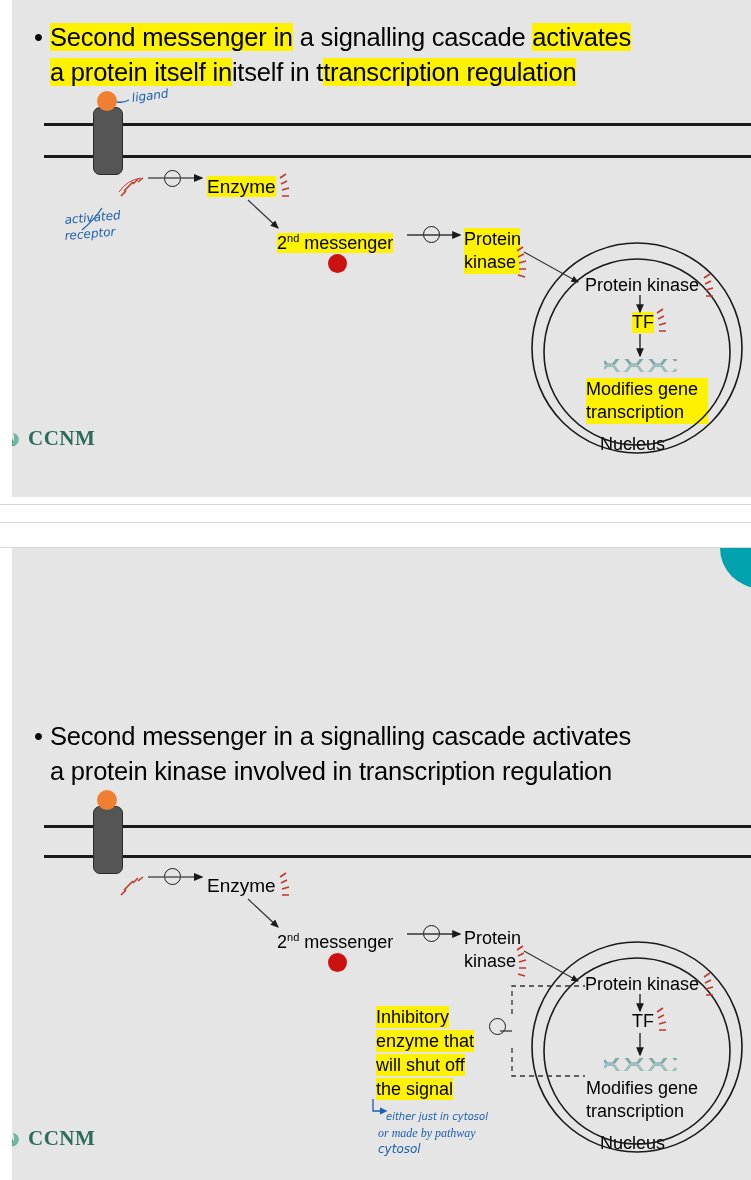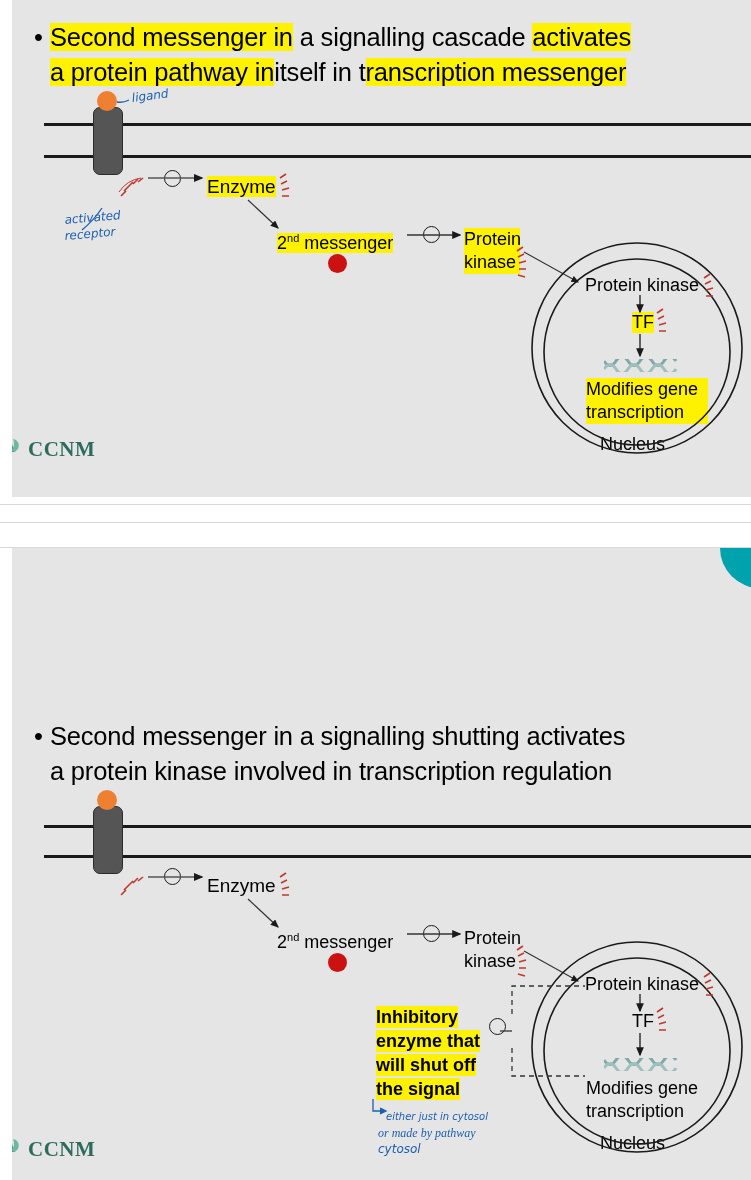--- a/index.html
+++ b/index.html
@@ -23,21 +23,21 @@
                letter-spacing:-0.3px;white-space:nowrap;}
 
   
   .teal-deco{position:absolute;background:#00a3ad;}
 
   
   .logo{position:absolute;display:flex;align-items:center;gap:4px;}
   .logo .mark{width:16px;height:26px;position:relative;overflow:hidden;}
   .logo .mark svg{position:absolute;left:-8px;top:0;}
   .logo .word{font-family:"Liberation Serif", serif;font-weight:bold;font-size:21px;
-              color:#2d6b5c;letter-spacing:0.5px;margin-top:12px;}
+              color:#2d6b5c;letter-spacing:0.5px;}
 
   
   .diagram{position:absolute;left:0;top:0;width:751px;height:100%;}
   .memline{position:absolute;background:#1a1a1a;}
   .receptor{position:absolute;background:#555555;border:1.5px solid #2b2b2b;border-radius:7px;}
   .ligand{position:absolute;border-radius:50%;background:#ef8032;}
   .reddot{position:absolute;border-radius:50%;background:#cc1111;}
   .lbl{position:absolute;font-size:17px;line-height:21px;white-space:nowrap;color:#000;}
   .plus{position:absolute;width:15px;height:15px;border:1.2px solid #1a1a1a;border-radius:50%;
         font-size:12px;line-height:14px;text-align:center;color:#1a1a1a;}
@@ -50,21 +50,21 @@
 </head>
 <body>
 
 <div class="slide" id="slide1">
 
   <div class="bullet" style="left:22px; top:20px;">
     <span class="dot">•</span><span class="hl">Second messenger in</span><span> a signalling cascade </span><span class="hl">activates</span>
   </div>
 
   <div class="bullet" style="left:38px; top:55px;">
-    <span class="hl">a protein pathway in</span><span>itself in t</span><span class="hl">ranscription messenger</span>
+    <span class="hl">a protein itself in</span><span>itself in t</span><span class="hl">transcription regulation</span>
   </div>
 
   <div class="diagram">
 
     <div class="memline" style="left:32px; top:123px; width:708px; height:2.5px;"></div>
     <div class="memline" style="left:32px; top:155px; width:708px; height:2.5px;"></div>
 
     <div class="receptor" style="left:81px; top:107px; width:28px; height:66px;"></div>
     <div class="ligand" style="left:85px; top:91px; width:20px; height:20px;"></div>
 
@@ -159,21 +159,21 @@
 <div class="hr" style="top:504px;"></div>
 <div class="hr" style="top:522px;"></div>
 <div class="hr" style="top:547px;"></div>
 
 <div class="slide" id="slide2">
 
   <div class="teal-deco" style="left:708px; top:0px; width:48px; height:40px; border-bottom-left-radius:46px;"></div>
 
 
   <div class="bullet" style="left:22px; top:171px;">
-    <span class="dot">•</span><span>Second messenger in a signalling shutting activates</span>
+    <span class="dot">•</span><span>Second messenger in a signalling cascade activates</span>
   </div>
   <div class="bullet" style="left:38px; top:206px;">a protein kinase involved in transcription regulation</div>
 
   <div class="diagram">
 
     <div class="memline" style="left:32px; top:277px; width:708px; height:2.5px;"></div>
     <div class="memline" style="left:32px; top:307px; width:708px; height:2.5px;"></div>
 
     <div class="receptor" style="left:81px; top:258px; width:28px; height:66px;"></div>
     <div class="ligand" style="left:85px; top:242px; width:20px; height:20px;"></div>
@@ -198,21 +198,21 @@
 
     <div class="reddot" style="left:316px; top:405px; width:19px; height:19px;"></div>
 
     <div class="dnastrip" style="left:592px; top:509px; width:78px; height:13px;">
       <svg width="78" height="13" viewBox="0 0 78 13">
         <path d="M0 2 Q6 11 12 2 Q18 -7 24 2 Q30 11 36 2 Q42 -7 48 2 Q54 11 60 2 Q66 -7 72 2" fill="none" stroke="#7fa8a8" stroke-width="3"></path>
         <path d="M0 10 Q6 1 12 10 Q18 19 24 10 Q30 1 36 10 Q42 19 48 10 Q54 1 60 10 Q66 19 72 10" fill="none" stroke="#9ec0bd" stroke-width="3"></path>
       </svg>
     </div>
 
-    <div style="position:absolute; left:364px; top:457px; width:108px; font-size:18px; line-height:24px;font-weight:bold;">
+    <div style="position:absolute; left:364px; top:457px; width:108px; font-size:18px; line-height:24px;">
       <span class="hl" style="padding:1px 0;">Inhibitory enzyme that will shut off the signal</span>
     </div>
 
     <div class="hand" style="left:374px; top:562px; font-size:10px;">either just in cytosol</div>
     <div class="hand" style="left:366px; top:578px; font-size:12px;font-family:Liberation Serif, serif;">or made by pathway</div>
     <div class="hand" style="left:366px; top:594px; font-size:12px;">cytosol</div>
 
     <svg class="ov" width="751" height="632">
       <defs>
         <marker id="ah2" markerWidth="7" markerHeight="7" refX="6" refY="3" orient="auto">

